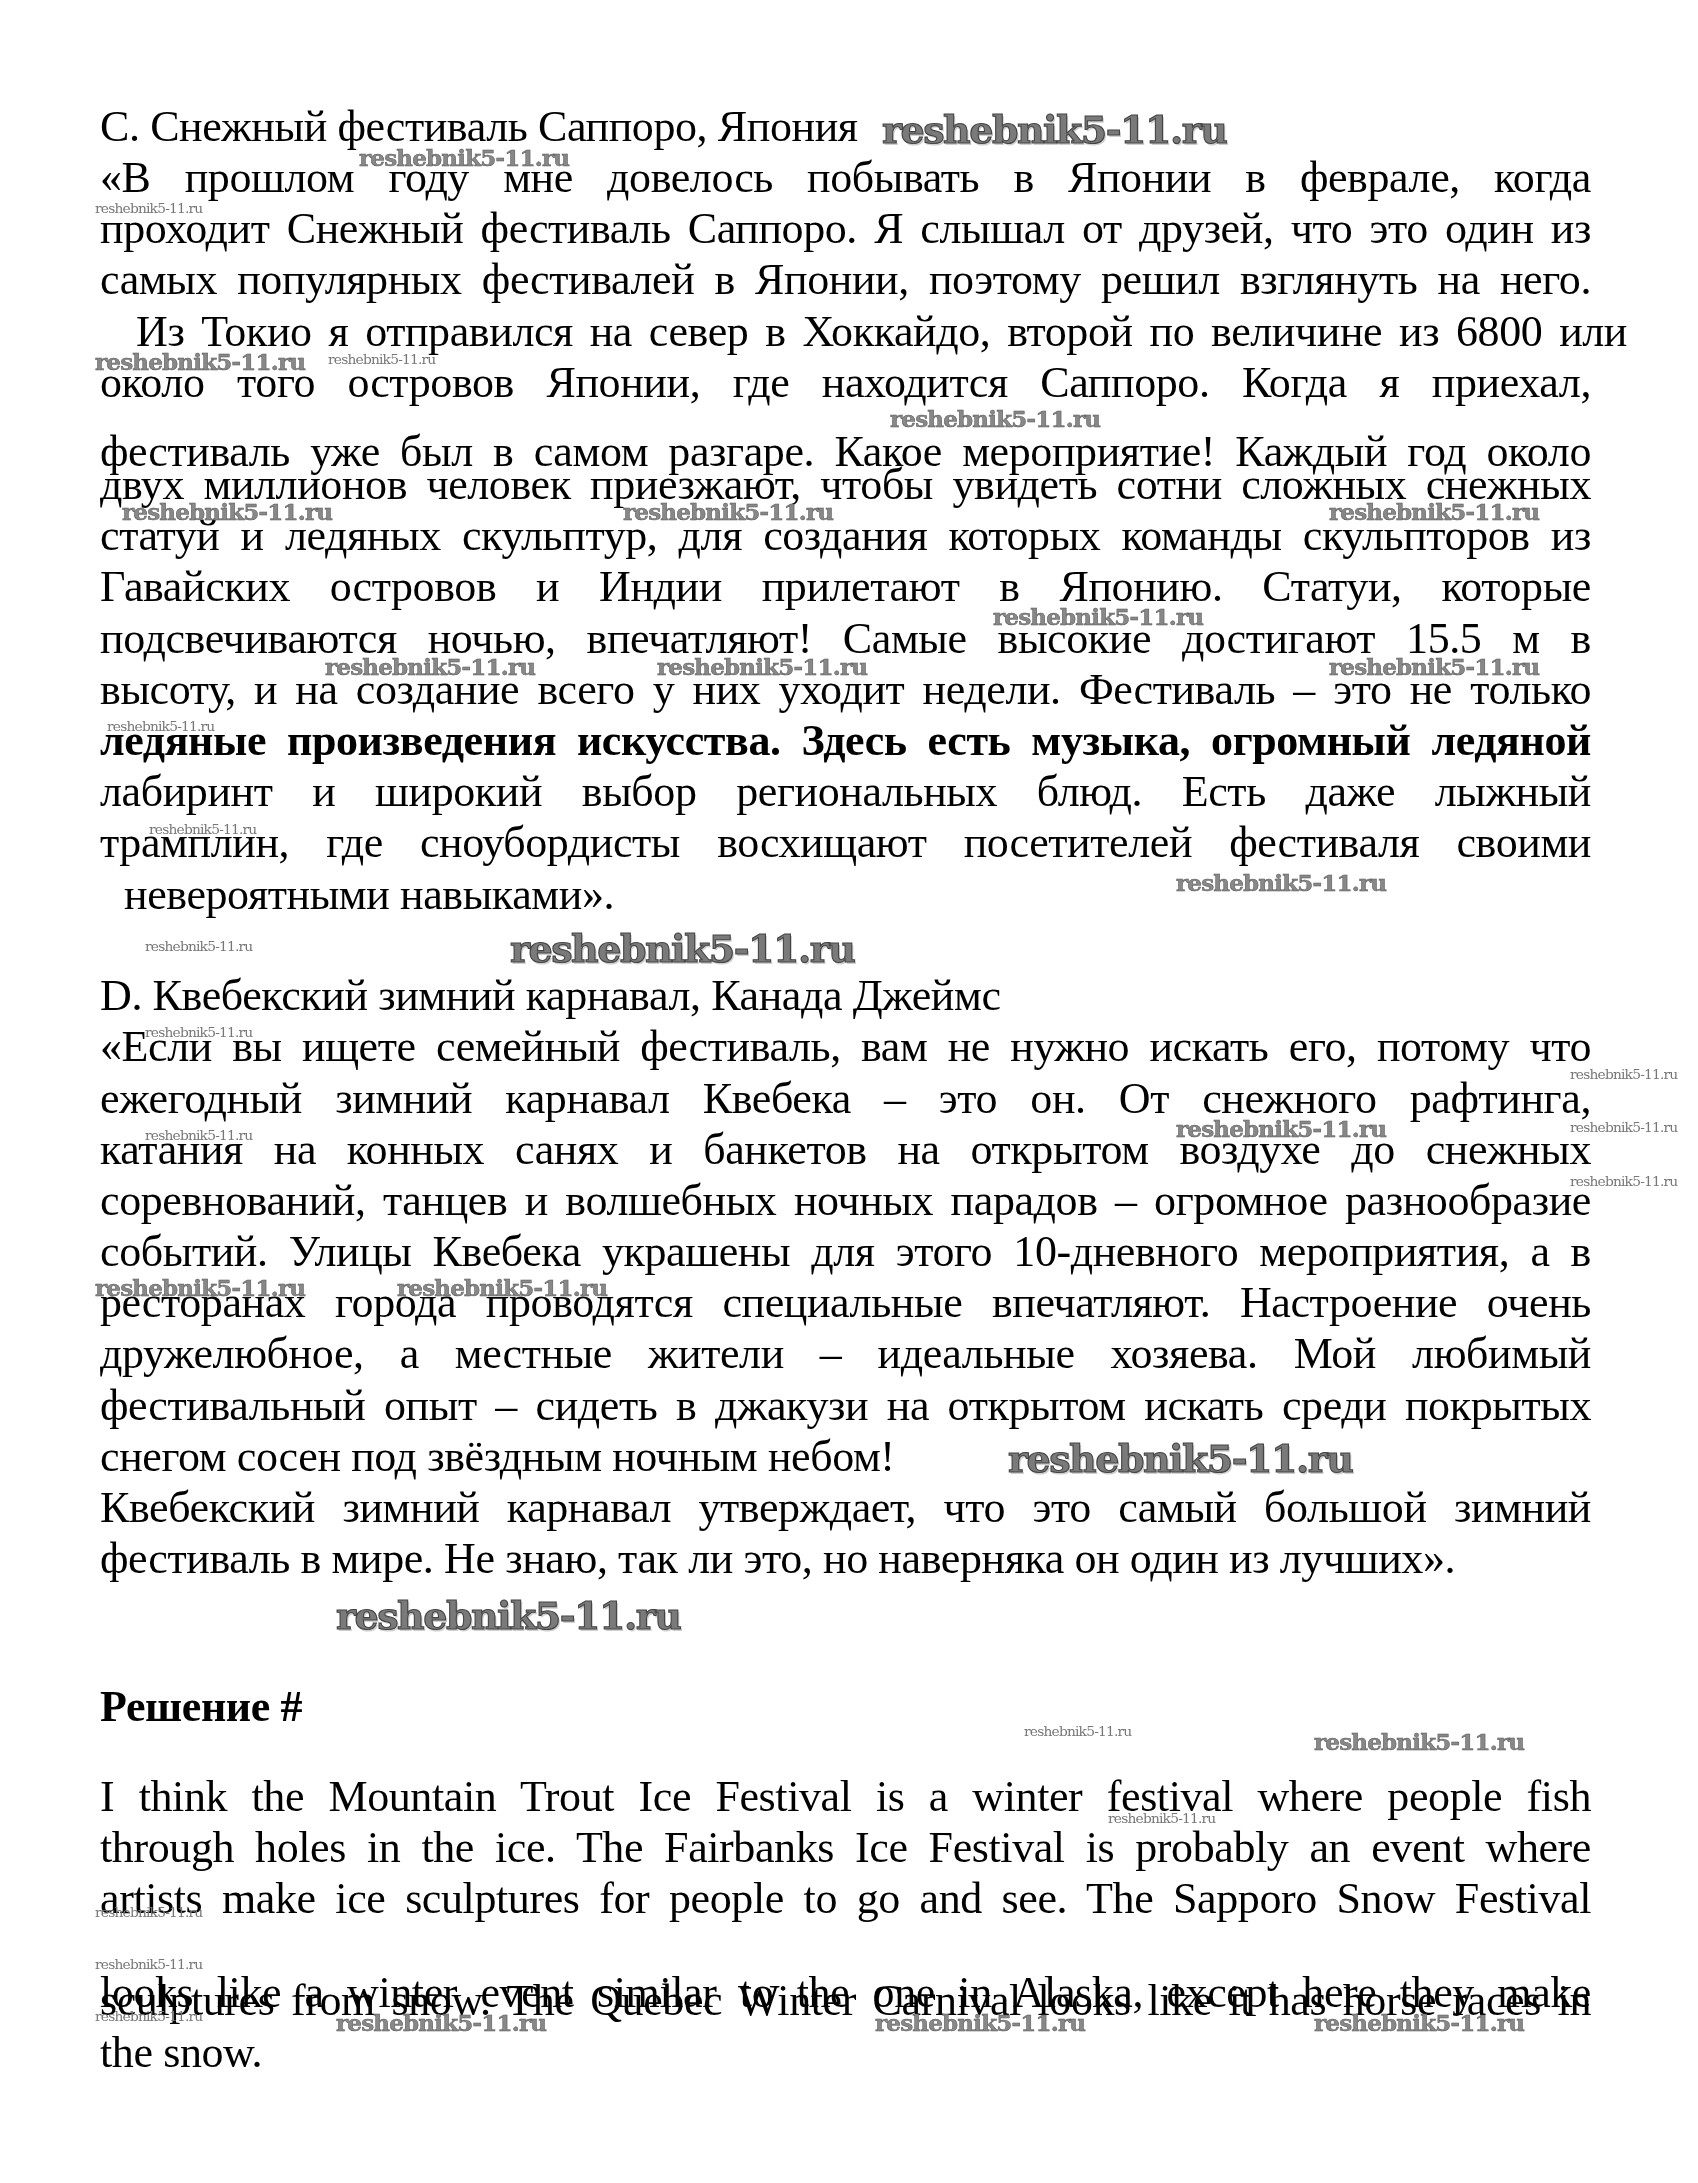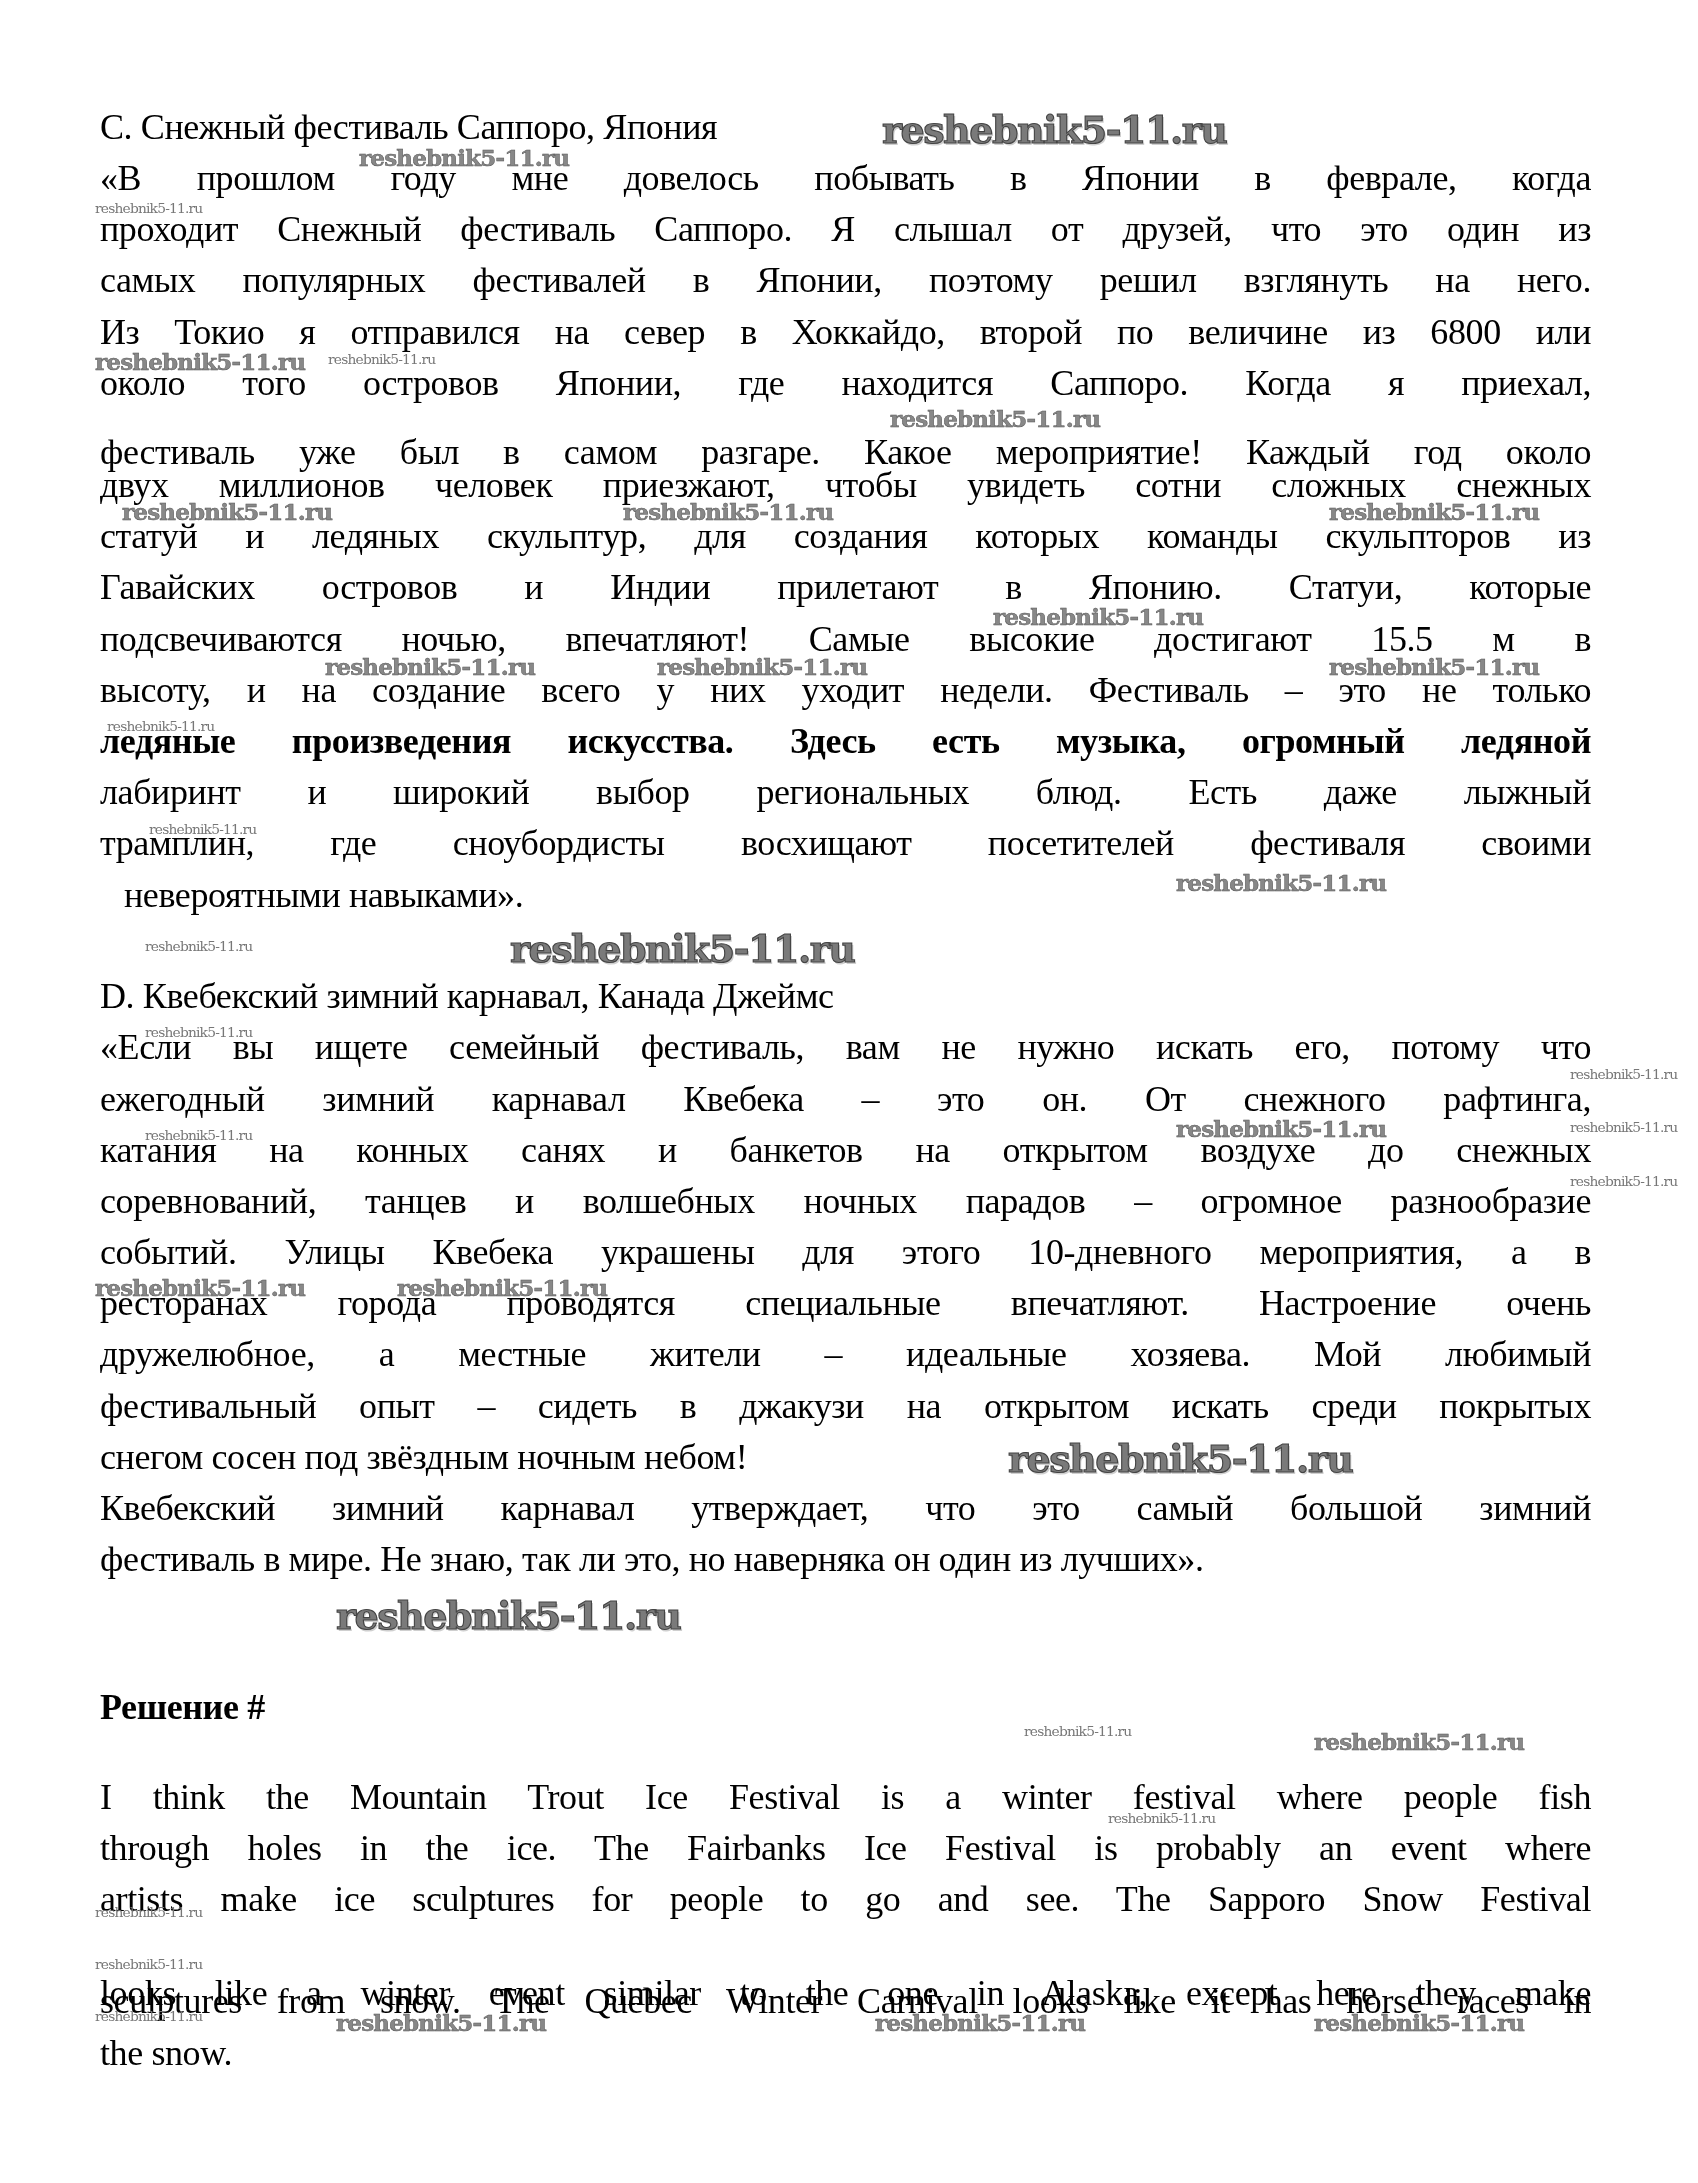--- a/index.html
+++ b/index.html
@@ -19,21 +19,21 @@
       position: absolute;
       left: 0; top: 0;
       width: 1698px;
       height: 2183px;
       background: #ffffff;
     }
     .line {
       position: absolute;
       left: 100px;
       width: 1491px;
-      font-size: 36px;
+      font-size: 44px;
       line-height: 52px;
       white-space: nowrap;
       letter-spacing: -0.4px;
       transform-origin: left top;
     }
     .just {
       text-align: justify;
       text-align-last: justify;
       white-space: normal;
     }
@@ -70,21 +70,21 @@
 </head>
 <body>
 
 <div class="page">
 
   <div class="line left" style="top: 101px; width: auto;">С. Снежный фестиваль Саппоро, Япония</div>
 
   <div class="line just" style="top:152px;">«В прошлом году мне довелось побывать в Японии в феврале, когда</div>
   <div class="line just" style="top:203px;">проходит Снежный фестиваль Саппоро. Я слышал от друзей, что это один из</div>
   <div class="line just" style="top:254px;">самых популярных фестивалей в Японии, поэтому решил взглянуть на него.</div>
-  <div class="line just" style="top:306px;">Из Токио я отправился на север в Хоккайдо, второй по величине из 6800 или</div>
+  <div class="line just" style="top:306px;margin-left:36px;">Из Токио я отправился на север в Хоккайдо, второй по величине из 6800 или</div>
   <div class="line just" style="top:357px;">около того островов Японии, где находится Саппоро. Когда я приехал,</div>
   <div class="line just" style="top:396px;margin-top:30px;">фестиваль уже был в самом разгаре. Какое мероприятие! Каждый год около</div>
   <div class="line just" style="top:459px;">двух миллионов человек приезжают, чтобы увидеть сотни сложных снежных</div>
   <div class="line just" style="top:510px;">статуй и ледяных скульптур, для создания которых команды скульпторов из</div>
   <div class="line just" style="top:561px;">Гавайских островов и Индии прилетают в Японию. Статуи, которые</div>
   <div class="line just" style="top:613px;">подсвечиваются ночью, впечатляют! Самые высокие достигают 15.5 м в</div>
   <div class="line just" style="top:664px;">высоту, и на создание всего у них уходит недели. Фестиваль – это не только</div>
   <div class="line just" style="top:715px;font-weight:bold;">ледяные произведения искусства. Здесь есть музыка, огромный ледяной</div>
   <div class="line just" style="top:766px;">лабиринт и широкий выбор региональных блюд. Есть даже лыжный</div>
   <div class="line just" style="top:817px;">трамплин, где сноубордисты восхищают посетителей фестиваля своими</div>

